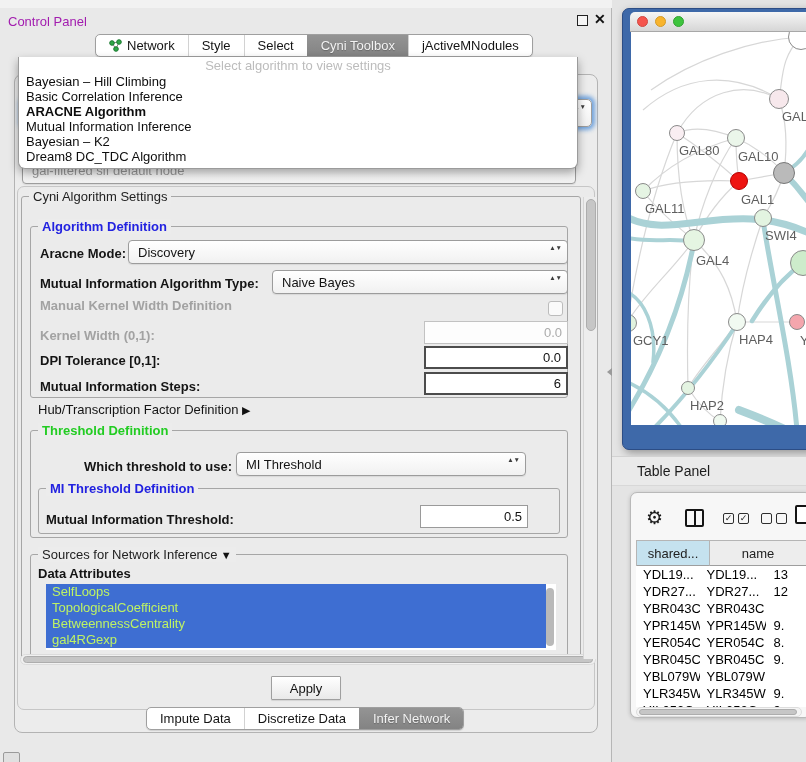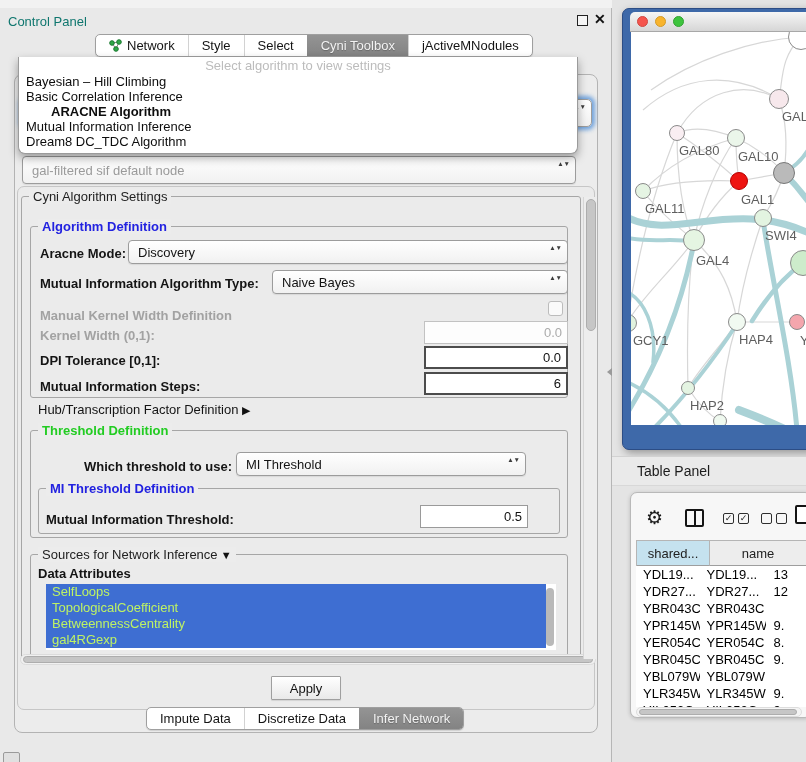--- a/index.html
+++ b/index.html
@@ -5,21 +5,21 @@
   html,body{margin:0;padding:0;}
   body{
     width:806px;height:762px;position:relative;overflow:hidden;
     background:#e6e6e6;font-family:"Liberation Sans",sans-serif;color:#111;
   }
   .abs{position:absolute;}
   
   #top-strip{left:0;top:0;width:806px;height:8px;background:#f2f2f2;border-bottom:1px solid #cfcfcf;}
   
   #cp-window{left:0;top:8px;width:612px;height:754px;background:#e9e9e9;border-right:1px solid #b6b6b6;box-sizing:border-box;}
-  #cp-title{left:8px;top:14px;font-size:13px;color:#0f766e;}
+  #cp-title{left:8px;top:14px;font-size:13px;color:#a21caf;}
   #float-icon{left:577px;top:15px;width:9px;height:9px;border:1.5px solid #222;background:#f5f5f5;}
   #close-icon{left:594px;top:11px;font-size:14px;font-weight:bold;color:#111;}
   
   .seg-bar{display:flex;background:#fff;border:1px solid #9f9f9f;border-radius:5px;overflow:hidden;height:23px;box-sizing:border-box;box-shadow:0 1px 1px rgba(0,0,0,.12);}
   .seg-tab{display:flex;align-items:center;gap:5px;padding:0 13px;font-size:13px;color:#141414;border-left:1px solid #d2d2d2;white-space:nowrap;}
   .seg-tab:first-child{border-left:none;}
   .seg-tab.sel{background:linear-gradient(var(--tab-selected,#949494),#838383);color:#f3f3f3;border-left-color:transparent;text-shadow:0 1px 1px rgba(0,0,0,.25);}
   #top-tabs{left:95px;top:34px;justify-content:center;}
   #bottom-tabs{left:146px;top:707px;z-index:6;}
   
@@ -27,21 +27,21 @@
   #inner-panel{left:17px;top:186px;width:578px;height:524px;background:#ebebeb;border:1px solid #c6c6c6;border-radius:7px;box-sizing:border-box;}
   
   .combo{background:linear-gradient(#ffffff,#f1f1f1);border:1px solid #9c9c9c;border-radius:4px;font-size:13px;color:#141414;display:flex;align-items:center;padding:0 22px 0 9px;height:24px;box-sizing:border-box;box-shadow:0 1px 1px rgba(0,0,0,.08);}
   .stepper{position:absolute;right:5px;top:4px;display:flex;flex-direction:column;font-size:6.5px;line-height:6px;color:#3c3c3c;}
   #bg-combo-algorithm{left:22px;top:99px;width:570px;height:28px;border-radius:5px;box-shadow:0 0 4px 2.5px rgba(92,151,219,.85);z-index:5;}
   #bg-combo-network{left:22px;top:156px;width:554px;height:28px;z-index:5;color:#9a9a9a;}
   
   #popup{left:18px;top:57px;width:558px;background:#fff;border:1px solid #9b9b9b;border-top:none;border-radius:0 0 7px 7px;box-shadow:0 4px 10px rgba(0,0,0,.35);padding-bottom:4px;z-index:30;}
   .dd-head{height:17px;line-height:17px;text-align:center;color:#bcbcbc;font-size:13px;}
   .dd-item{height:15px;line-height:15px;padding-left:7px;font-size:13px;color:#0d0d0d;white-space:nowrap;}
-  .dd-bold{font-weight:bold;margin-left:25px;}
+  .dd-bold{font-weight:bold;}
   
   .titled{position:absolute;border:1px solid #a6a6a6;border-radius:3px;box-sizing:border-box;}
   .titled>.legend{position:absolute;top:-8px;left:7px;background:#ececec;padding:0 4px;font-size:13px;color:#222;white-space:nowrap;}
   .legend.blue{color:var(--group-title-blue,#2222e0);font-weight:bold;}
   .legend.green{color:var(--group-title-green,#22cc22);font-weight:bold;}
   .lbl{position:absolute;font-size:13px;color:#141414;white-space:nowrap;}
   .b{font-weight:bold;}
   .dis{color:#a2a2a2;}
   .numinput{position:absolute;background:#fff;border:1px solid #9a9a9a;font-size:13px;text-align:right;padding:0 5px;box-sizing:border-box;height:23px;font-family:"Liberation Sans",sans-serif;color:#111;}
   .strong{border:2px solid #4c4c4c;}
@@ -138,20 +138,21 @@
 </div>
 <div class="abs" id="inner-panel"></div>
 
 <div class="abs" id="popup">
   <div class="dd-head">Select algorithm to view settings</div>
   <div id="dd-list">
       <div class="dd-item">Bayesian – Hill Climbing</div>
       <div class="dd-item">Basic Correlation Inference</div>
       <div class="dd-item dd-bold">ARACNE Algorithm</div>
       <div class="dd-item">Mutual Information Inference</div>
+      <div class="dd-item">Bayesian – K2</div>
       <div class="dd-item">Dream8 DC_TDC Algorithm</div>
     </div>
 </div>
 
 <div class="titled" id="settings-group" style="left:21px;top:196px;width:560px;height:466px;">
   <span class="legend">Cyni Algorithm Settings</span>
 </div>
 
 <div class="titled" style="left:30px;top:226px;width:538px;height:172px;">
   <span class="legend blue">Algorithm Definition</span>
@@ -159,21 +160,21 @@
 <div class="abs lbl b" style="left:40px;top:246px;">Aracne Mode:</div>
 <div class="abs combo" style="left:128px;top:240px;width:440px;">
   <span>Discovery</span>
   <span class="stepper">▲▼</span>
 </div>
 <div class="abs lbl b" style="left:40px;top:276px;">Mutual Information Algorithm Type:</div>
 <div class="abs combo" style="left:272px;top:270px;width:296px;">
   <span>Naive Bayes</span>
   <span class="stepper">▲▼</span>
 </div>
-<div class="abs lbl b dis" style="left:40px;top:308px;">Manual Kernel Width Definition</div>
+<div class="abs lbl b dis" style="left:40px;top:298px;">Manual Kernel Width Definition</div>
 <div class="abs" id="kernel-check"></div>
 <div class="abs lbl b dis" style="left:40px;top:328px;">Kernel Width (0,1):</div>
 <input class="numinput disin" style="left: 424px; top: 321px; width: 144px;" value="0.0">
 <div class="abs lbl b" style="left:40px;top:353px;">DPI Tolerance [0,1]:</div>
 <input class="numinput strong" style="left: 424px; top: 346px; width: 144px;" value="0.0">
 <div class="abs lbl b" style="left:40px;top:379px;">Mutual Information Steps:</div>
 <input class="numinput strong" style="left: 424px; top: 372px; width: 144px;" value="6">
 
 <div class="abs lbl" style="left:38px;top:402px;">
   <span>Hub/Transcription Factor Definition</span>

